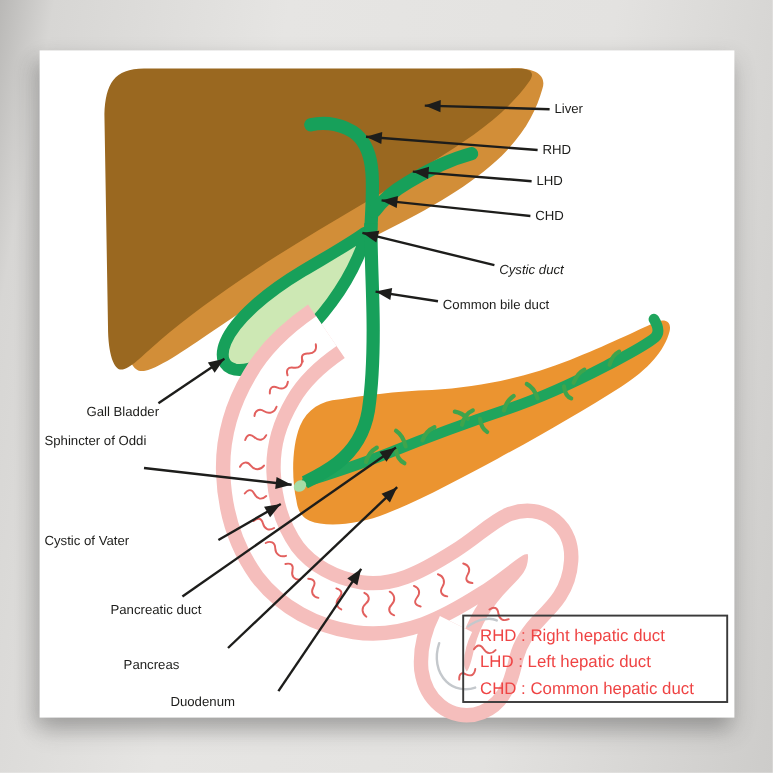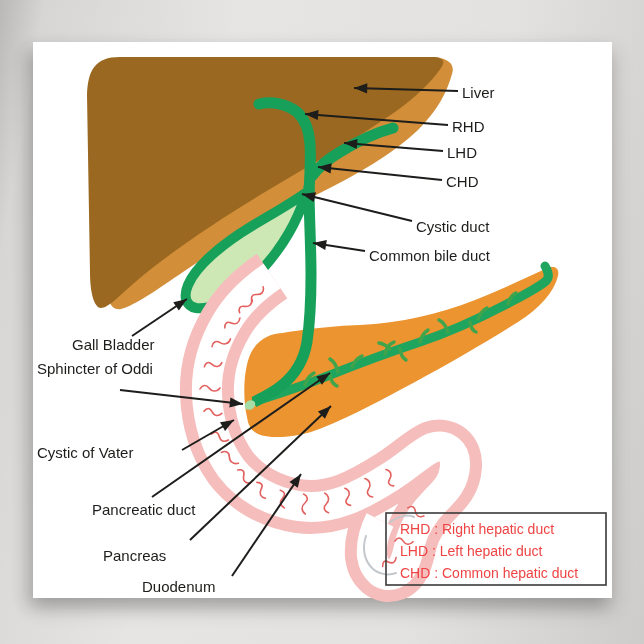--- a/index.html
+++ b/index.html
@@ -9,21 +9,21 @@
     font-family:"Liberation Sans","DejaVu Sans",sans-serif;
   }
   .poster{
     position:absolute;left:33px;top:42px;width:579px;height:556px;
     background:#ffffff;
     box-shadow:0 10px 18px rgba(60,60,60,.30),-8px 8px 14px rgba(60,60,60,.14);
   }
   svg.art{position:absolute;left:0;top:0;width:644px;height:644px;pointer-events:none;}
   .lbl{
     position:absolute;transform:translateY(-50%);
-    font-size:15px;color:#1d1d1b;white-space:nowrap;line-height:1;
+    font-size:11px;color:#1d1d1b;white-space:nowrap;line-height:1;
   }
   .legend-line{
     position:absolute;transform:translateY(-50%);
     font-size:14px;color:#ef4444;white-space:nowrap;line-height:1;
   }
 </style>
 </head>
 <body>
 
 <div class="poster"></div>
@@ -143,21 +143,21 @@
     <path marker-end="url(#arrow)" d="M 232,576 L 301,474"></path>
   </g>
 
   <rect x="386" y="513" width="220" height="72" fill="none" stroke="#3a3a3a" stroke-width="1.6"></rect>
 </svg>
 
 <div class="lbl" style="left:462px;top:92px;">Liver</div>
 <div class="lbl" style="left:452px;top:126px;">RHD</div>
 <div class="lbl" style="left:447px;top:152px;">LHD</div>
 <div class="lbl" style="left:446px;top:181px;">CHD</div>
-<div class="lbl" style="left:416px;top:226px;">Cystic duct</div>
+<div class="lbl" style="left:416px;top:226px;font-style:italic;">Cystic duct</div>
 <div class="lbl" style="left:369px;top:255px;">Common bile duct</div>
 <div class="lbl" style="left:72px;top:344px;">Gall Bladder</div>
 <div class="lbl" style="left:37px;top:368px;text-align:right;">Sphincter of Oddi</div>
 <div class="lbl" style="left:37px;top:452px;">Cystic of Vater</div>
 <div class="lbl" style="left:53px;top:509px;margin-left:39px;">Pancreatic duct</div>
 <div class="lbl" style="left:103px;top:555px;">Pancreas</div>
 <div class="lbl" style="left:142px;top:586px;">Duodenum</div>
 
 <div class="legend-line" style="left:400px;top:529px;">RHD : Right hepatic duct</div>
 <div class="legend-line" style="left:400px;top:551px;">LHD : Left hepatic duct</div>

